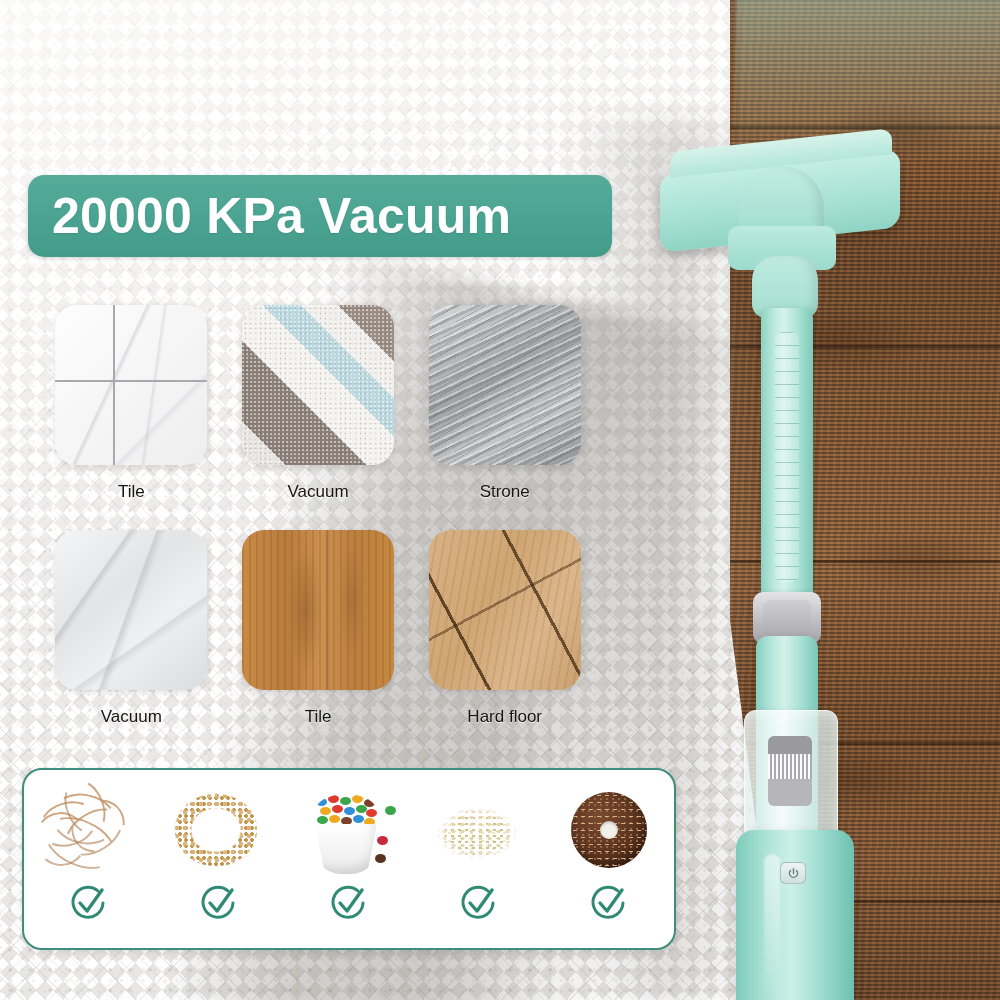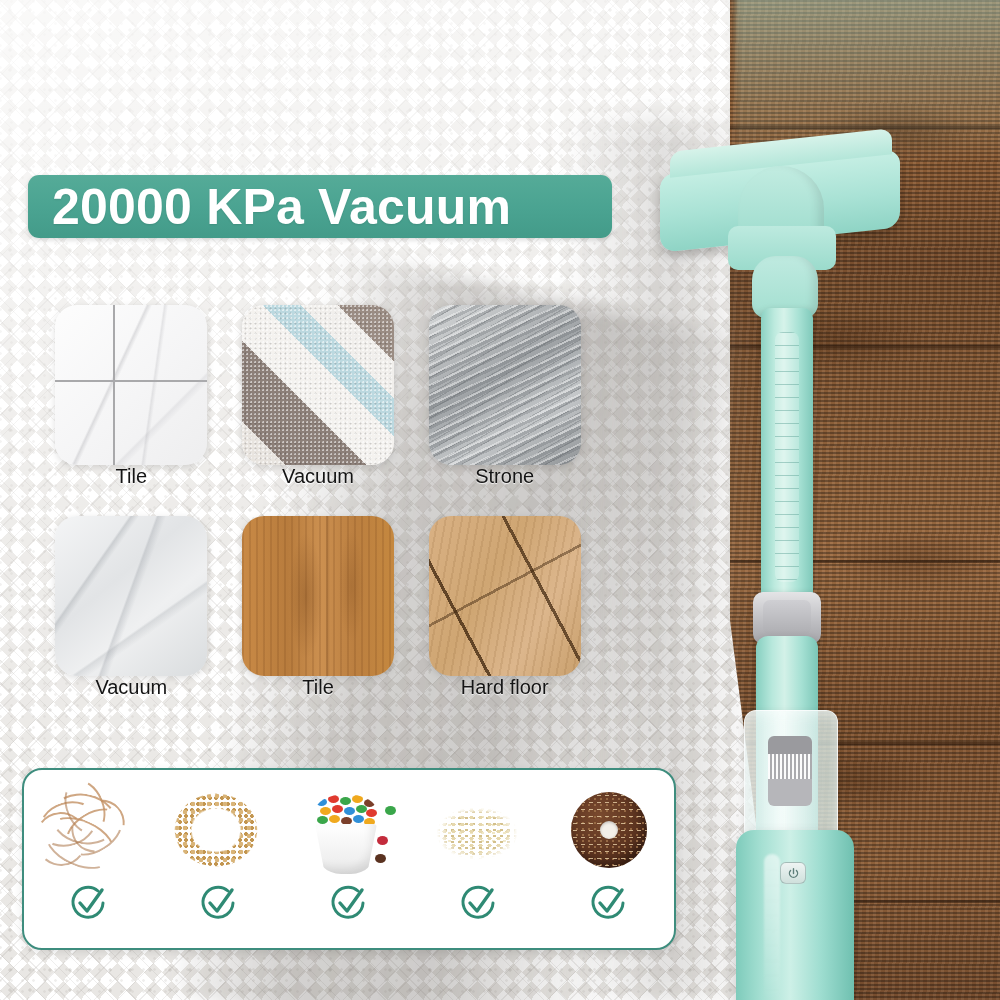--- a/index.html
+++ b/index.html
@@ -98,43 +98,43 @@
 
   
   .headline{
     position:absolute;left:30px;top:20px;width:620px;
     color:#1f7a5e;font-weight:bold;font-style:italic;
     font-size:47px;line-height:1.18;letter-spacing:-.3px;
   }
   .headline div{white-space:nowrap;}
 
   .kpa-badge{
-    position:absolute;left:28px;top:175px;width:584px;height:63px;
+    position:absolute;left:28px;top:175px;width:584px;height:82px;
     background:linear-gradient(180deg,#55ab98 0%,#4aa391 55%,#439b89 100%);
-    border-radius:11px;
+    border-radius:16px;
     box-shadow:0 2px 5px rgba(0,0,0,.14);
     display:flex;align-items:center;
   }
   .kpa-text{
     color:#ffffff;font-size:50px;font-weight:bold;
     padding-left:24px;letter-spacing:.2px;
     text-shadow:0 1px 2px rgba(0,0,0,.10);
   }
 
   
   .swatch-grid{position:absolute;left:38px;top:305px;width:560px;}
   .swatch-row{display:flex;gap:0;margin-bottom:28px;}
   .swatch-cell{width:188px;display:flex;flex-direction:column;align-items:center;}
   .swatch{
     width:152px;height:160px;border-radius:22px;
     box-shadow:0 2px 7px rgba(0,0,0,.13);
     overflow:hidden;position:relative;
   }
   .swatch-label{
-    margin-top:0;font-size:20px;color:#151515;font-weight:500;
+    margin-top:17px;font-size:17px;color:#151515;font-weight:500;
     text-shadow:0 1px 1px rgba(255,255,255,.85);
   }
 
   
   .sw-tile{background:linear-gradient(135deg,#fdfdfd,#f5f5f6 55%,#eeeeef);}
   .sw-tile::before{
     content:"";position:absolute;left:0;top:47%;width:100%;height:2px;background:#a9a9ab;
   }
   .sw-tile::after{
     content:"";position:absolute;left:38%;top:0;width:2px;height:100%;background:#a9a9ab;

